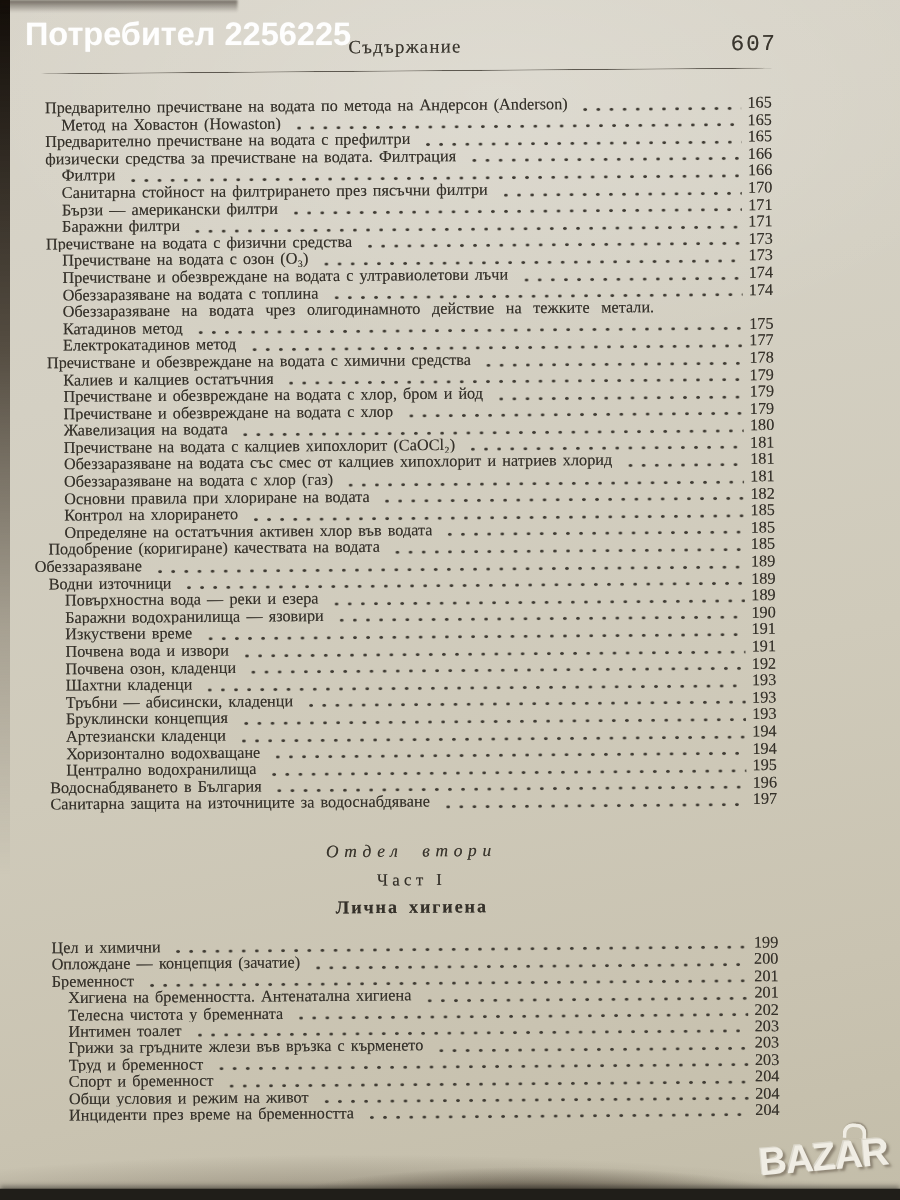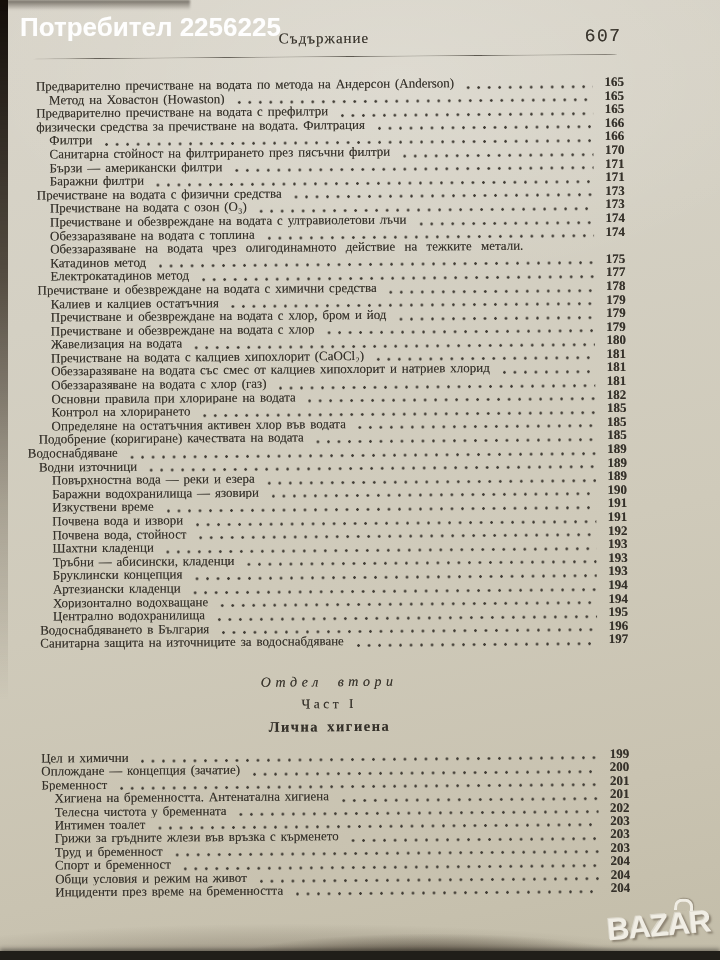--- a/index.html
+++ b/index.html
@@ -70,21 +70,21 @@
   .list2 .row{line-height:13.4px;}
   .ind0{margin-left:0;}
   .ind1{margin-left:11px;}
   .ind2{margin-left:24px;}
   .t{flex:0 1 auto;overflow:hidden;}
   .leader{
     flex:1 1 6px;height:11px;align-self:flex-end;margin:0 5px 0 6px;
     background-image:radial-gradient(circle,#403c34 1.15px,rgba(64,60,52,0) 1.5px);
     background-size:10.5px 5px;background-repeat:repeat-x;background-position:3px bottom;
   }
-  .pg{flex:0 0 auto;min-width:26px;text-align:right;font-weight:bold;}
+  .pg{flex:0 0 auto;min-width:26px;text-align:left;}
   .just .t{flex:1 1 auto;word-spacing:6px;}
   .nopage .leader,.nopage .pg{visibility:hidden;}
 
   .headings{margin-top:24px;text-align:center;}
   .h-part{
     font-style:italic;font-size:14px;letter-spacing:4.5px;word-spacing:7px;
     line-height:19px;margin-bottom:4px;color:#38342c;
   }
   .h-chapter{font-size:13.5px;letter-spacing:3.5px;line-height:18px;margin-bottom:4px;}
   .h-title{font-weight:bold;font-size:14.5px;letter-spacing:1.5px;word-spacing:3px;line-height:19px;}
@@ -281,21 +281,21 @@
           <span class="pg">185</span>
         </div>
 
         <div class="row ind1">
           <span class="t">Подобрение (коригиране) качествата на водата</span>
           <span class="leader"></span>
           <span class="pg">185</span>
         </div>
 
         <div class="row ind0">
-          <span class="t">Водоснабдяване</span>
+          <span class="t">Обеззаразяване</span>
           <span class="leader"></span>
           <span class="pg">189</span>
         </div>
 
         <div class="row ind1">
           <span class="t">Водни източници</span>
           <span class="leader"></span>
           <span class="pg">189</span>
         </div>
 
@@ -317,21 +317,21 @@
           <span class="pg">191</span>
         </div>
 
         <div class="row ind2">
           <span class="t">Почвена вода и извори</span>
           <span class="leader"></span>
           <span class="pg">191</span>
         </div>
 
         <div class="row ind2">
-          <span class="t">Почвена вода, стойност</span>
+          <span class="t">Почвена озон, кладенци</span>
           <span class="leader"></span>
           <span class="pg">192</span>
         </div>
 
         <div class="row ind2">
           <span class="t">Шахтни кладенци</span>
           <span class="leader"></span>
           <span class="pg">193</span>
         </div>
 

